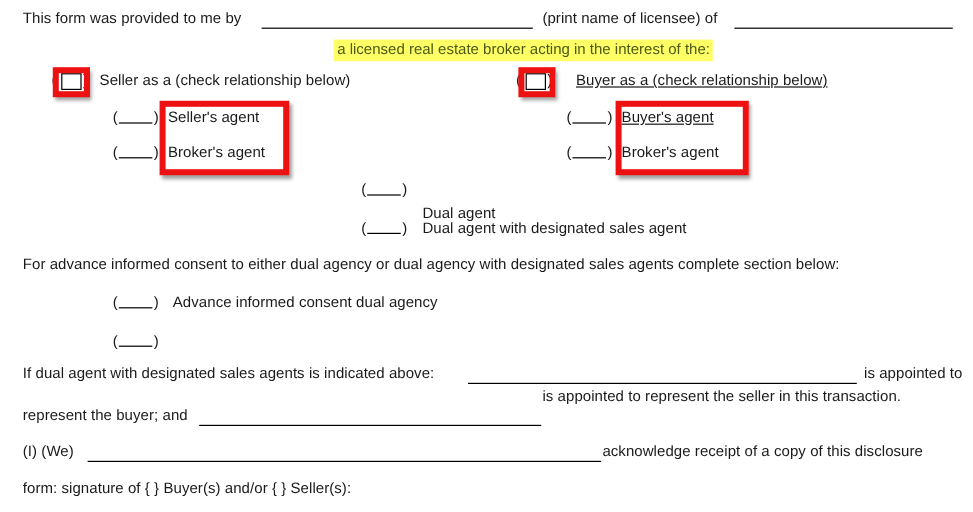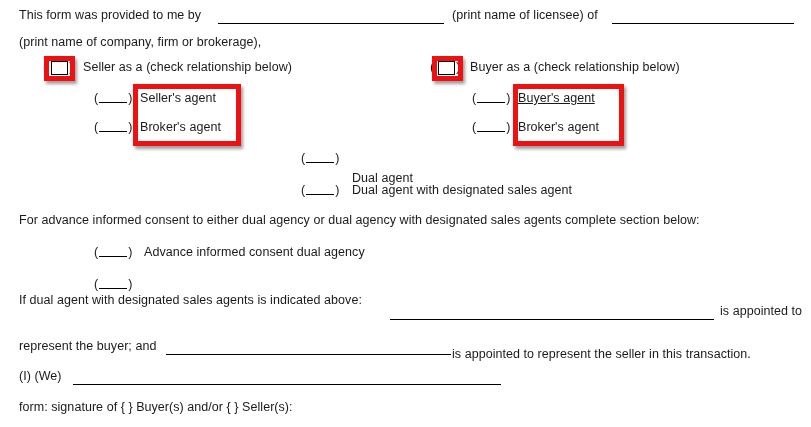--- a/index.html
+++ b/index.html
@@ -97,31 +97,31 @@
 </head>
 <body>
 
 <div class="page">
 
   <div class="line" style="left:19px; top:9px;">This form was provided to me by</div>
   <div class="rule" style="left:218px; top:23px; width:226px;"></div>
   <div class="line" style="left:452px; top:9px;">(print name of licensee) of</div>
   <div class="rule" style="left:612px; top:23px; width:182px;"></div>
 
-  <div class="line" style="left:19px; top:36px;">(print name of company, firm or brokerage),</div>
+  <div class="highlight" style="left:278px; top:33px;">a licensed real estate broker acting in the interest of the:</div>
 
   <div class="paren" style="left:43px; top:60px;">(</div>
   <div class="checkbox" style="left:51px; top:61px; width:17px; height:14px;"></div>
   <div class="paren" style="left:69px; top:60px;">)</div>
   <div class="line" style="left:83px; top:61px;">Seller as a (check relationship below)</div>
 
   <div class="paren" style="left:430px; top:60px;">(</div>
   <div class="checkbox" style="left:438px; top:61px; width:17px; height:14px;"></div>
   <div class="paren" style="left:456px; top:60px;">)</div>
-  <div class="line" style="left:470px; top:61px;">Buyer as a (check relationship below)</div>
+  <div class="line" style="left:480px; top:61px;text-decoration:underline;">Buyer as a (check relationship below)</div>
 
   <div class="optmark" style="left:94px; top:92px;">(<span class="ul"></span>)</div>
   <div class="line" style="left:140px; top:92px;">Seller's agent</div>
 
   <div class="optmark" style="left:94px; top:121px;">(<span class="ul"></span>)</div>
   <div class="line" style="left:140px; top:121px;">Broker's agent</div>
 
   <div class="optmark" style="left:472px; top:92px;">(<span class="ul"></span>)</div>
   <div class="line" style="left:518px; top:92px;text-decoration:underline;">Buyer's agent</div>
 
@@ -134,30 +134,31 @@
   <div class="optmark" style="left:301px; top:184px;">(<span class="ul"></span>)</div>
   <div class="line" style="left:19px; top:214px;">For advance informed consent to either dual agency or dual agency with designated sales agents complete section below:</div>
 
   <div class="line" style="left:352px; top:184px;">Dual agent with designated sales agent</div>
 
   <div class="optmark" style="left:94px; top:246px;">(<span class="ul"></span>)</div>
   <div class="line" style="left:144px; top:246px;">Advance informed consent dual agency</div>
 
   <div class="optmark" style="left:94px; top:278px;">(<span class="ul"></span>)</div>
 
-  <div class="line" style="left:19px; top:294px;">If dual agent with designated sales agents is indicated above:</div>
+  <div class="line" style="left:19px; top:305px;">If dual agent with designated sales agents is indicated above:</div>
   <div class="rule" style="left:390px; top:319px; width:324px;"></div>
   <div class="line" style="left:720px; top:305px;">is  appointed  to</div>
 
   <div class="line" style="left:19px; top:340px;">represent the buyer; and</div>
   <div class="rule" style="left:166px; top:354px; width:285px;"></div>
-  <div class="line" style="left:452px; top:348px;">is appointed to represent the seller in this transaction.</div>
+  <div class="line" style="left:452px; top:324px;">is appointed to represent the seller in this transaction.</div>
 
   <div class="line" style="left:19px; top:370px;">(I) (We)</div>
   <div class="rule" style="left:73px; top:384px; width:428px;"></div>
+  <div class="line" style="left:502px; top:370px;">acknowledge receipt of a copy of this disclosure</div>
 
   <div class="line" style="left:19px; top:401px;">form: signature of {     } Buyer(s) and/or {     } Seller(s):</div>
 
   <div class="annot small" style="left:44px; top:56px; width:31px; height:25px;"></div>
 
   <div class="annot small" style="left:432px; top:56px; width:31px; height:25px;"></div>
 
   <div class="annot" style="left:133px; top:84px; width:108px; height:62px;"></div>
 
   <div class="annot" style="left:513px; top:84px; width:111px; height:62px;"></div>

